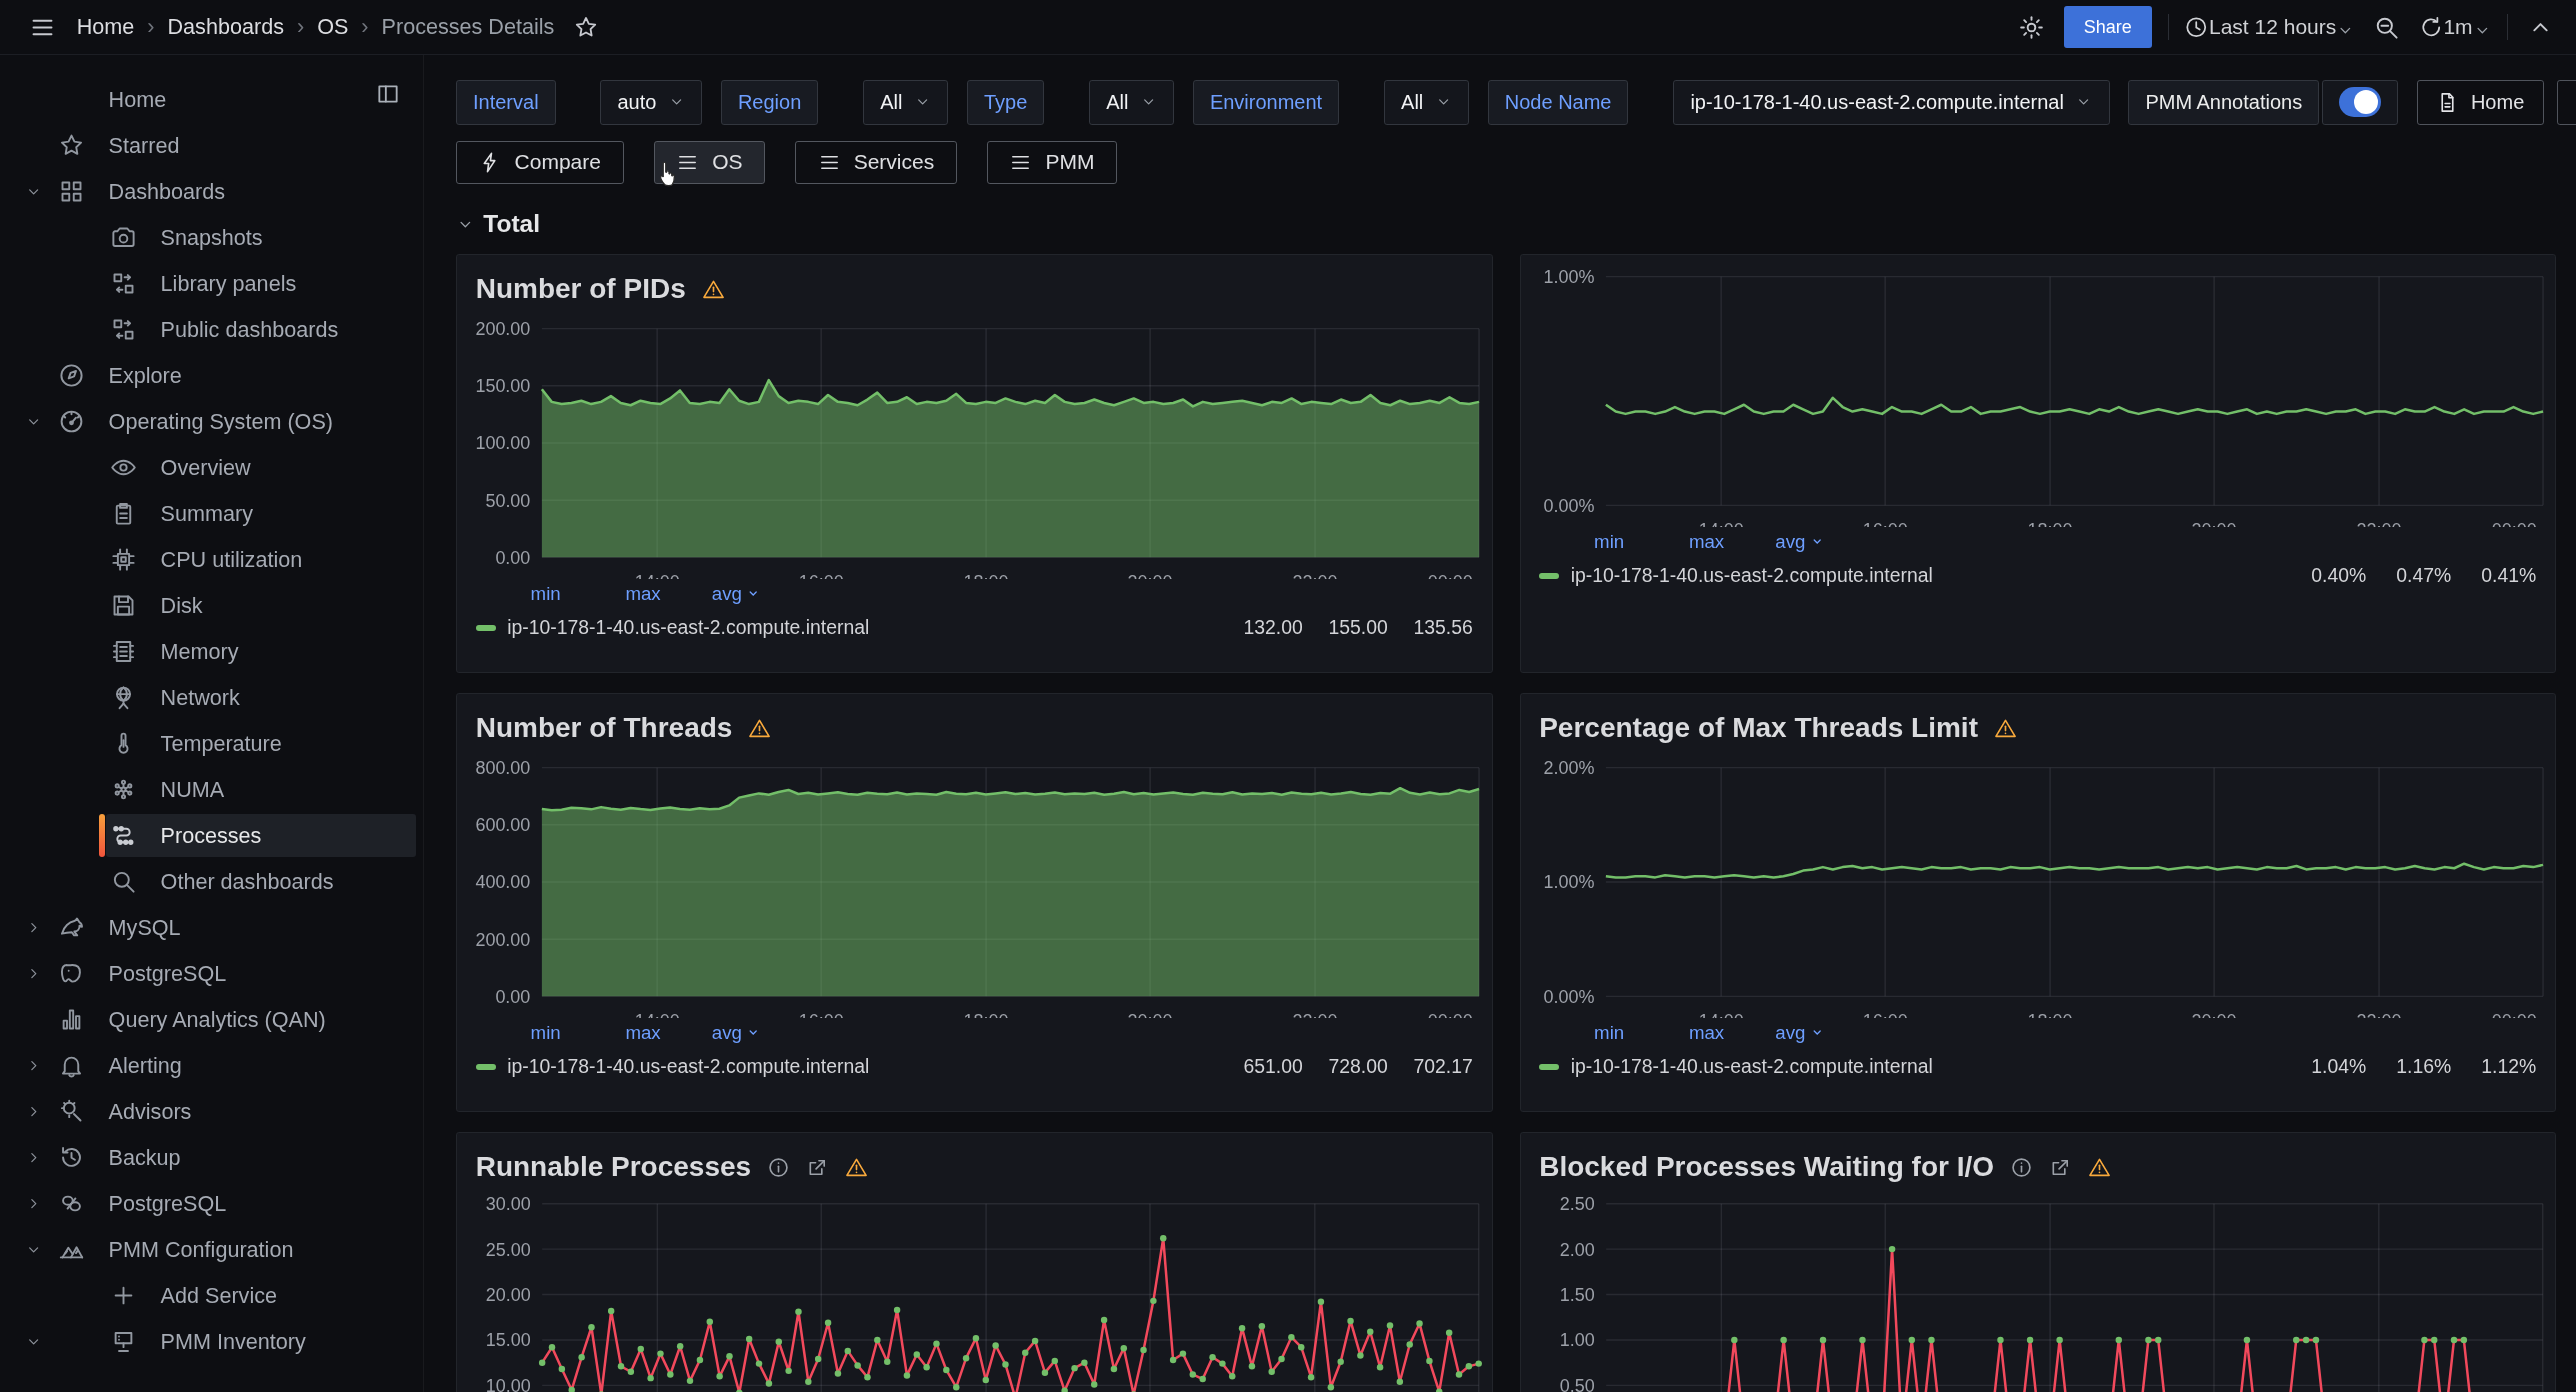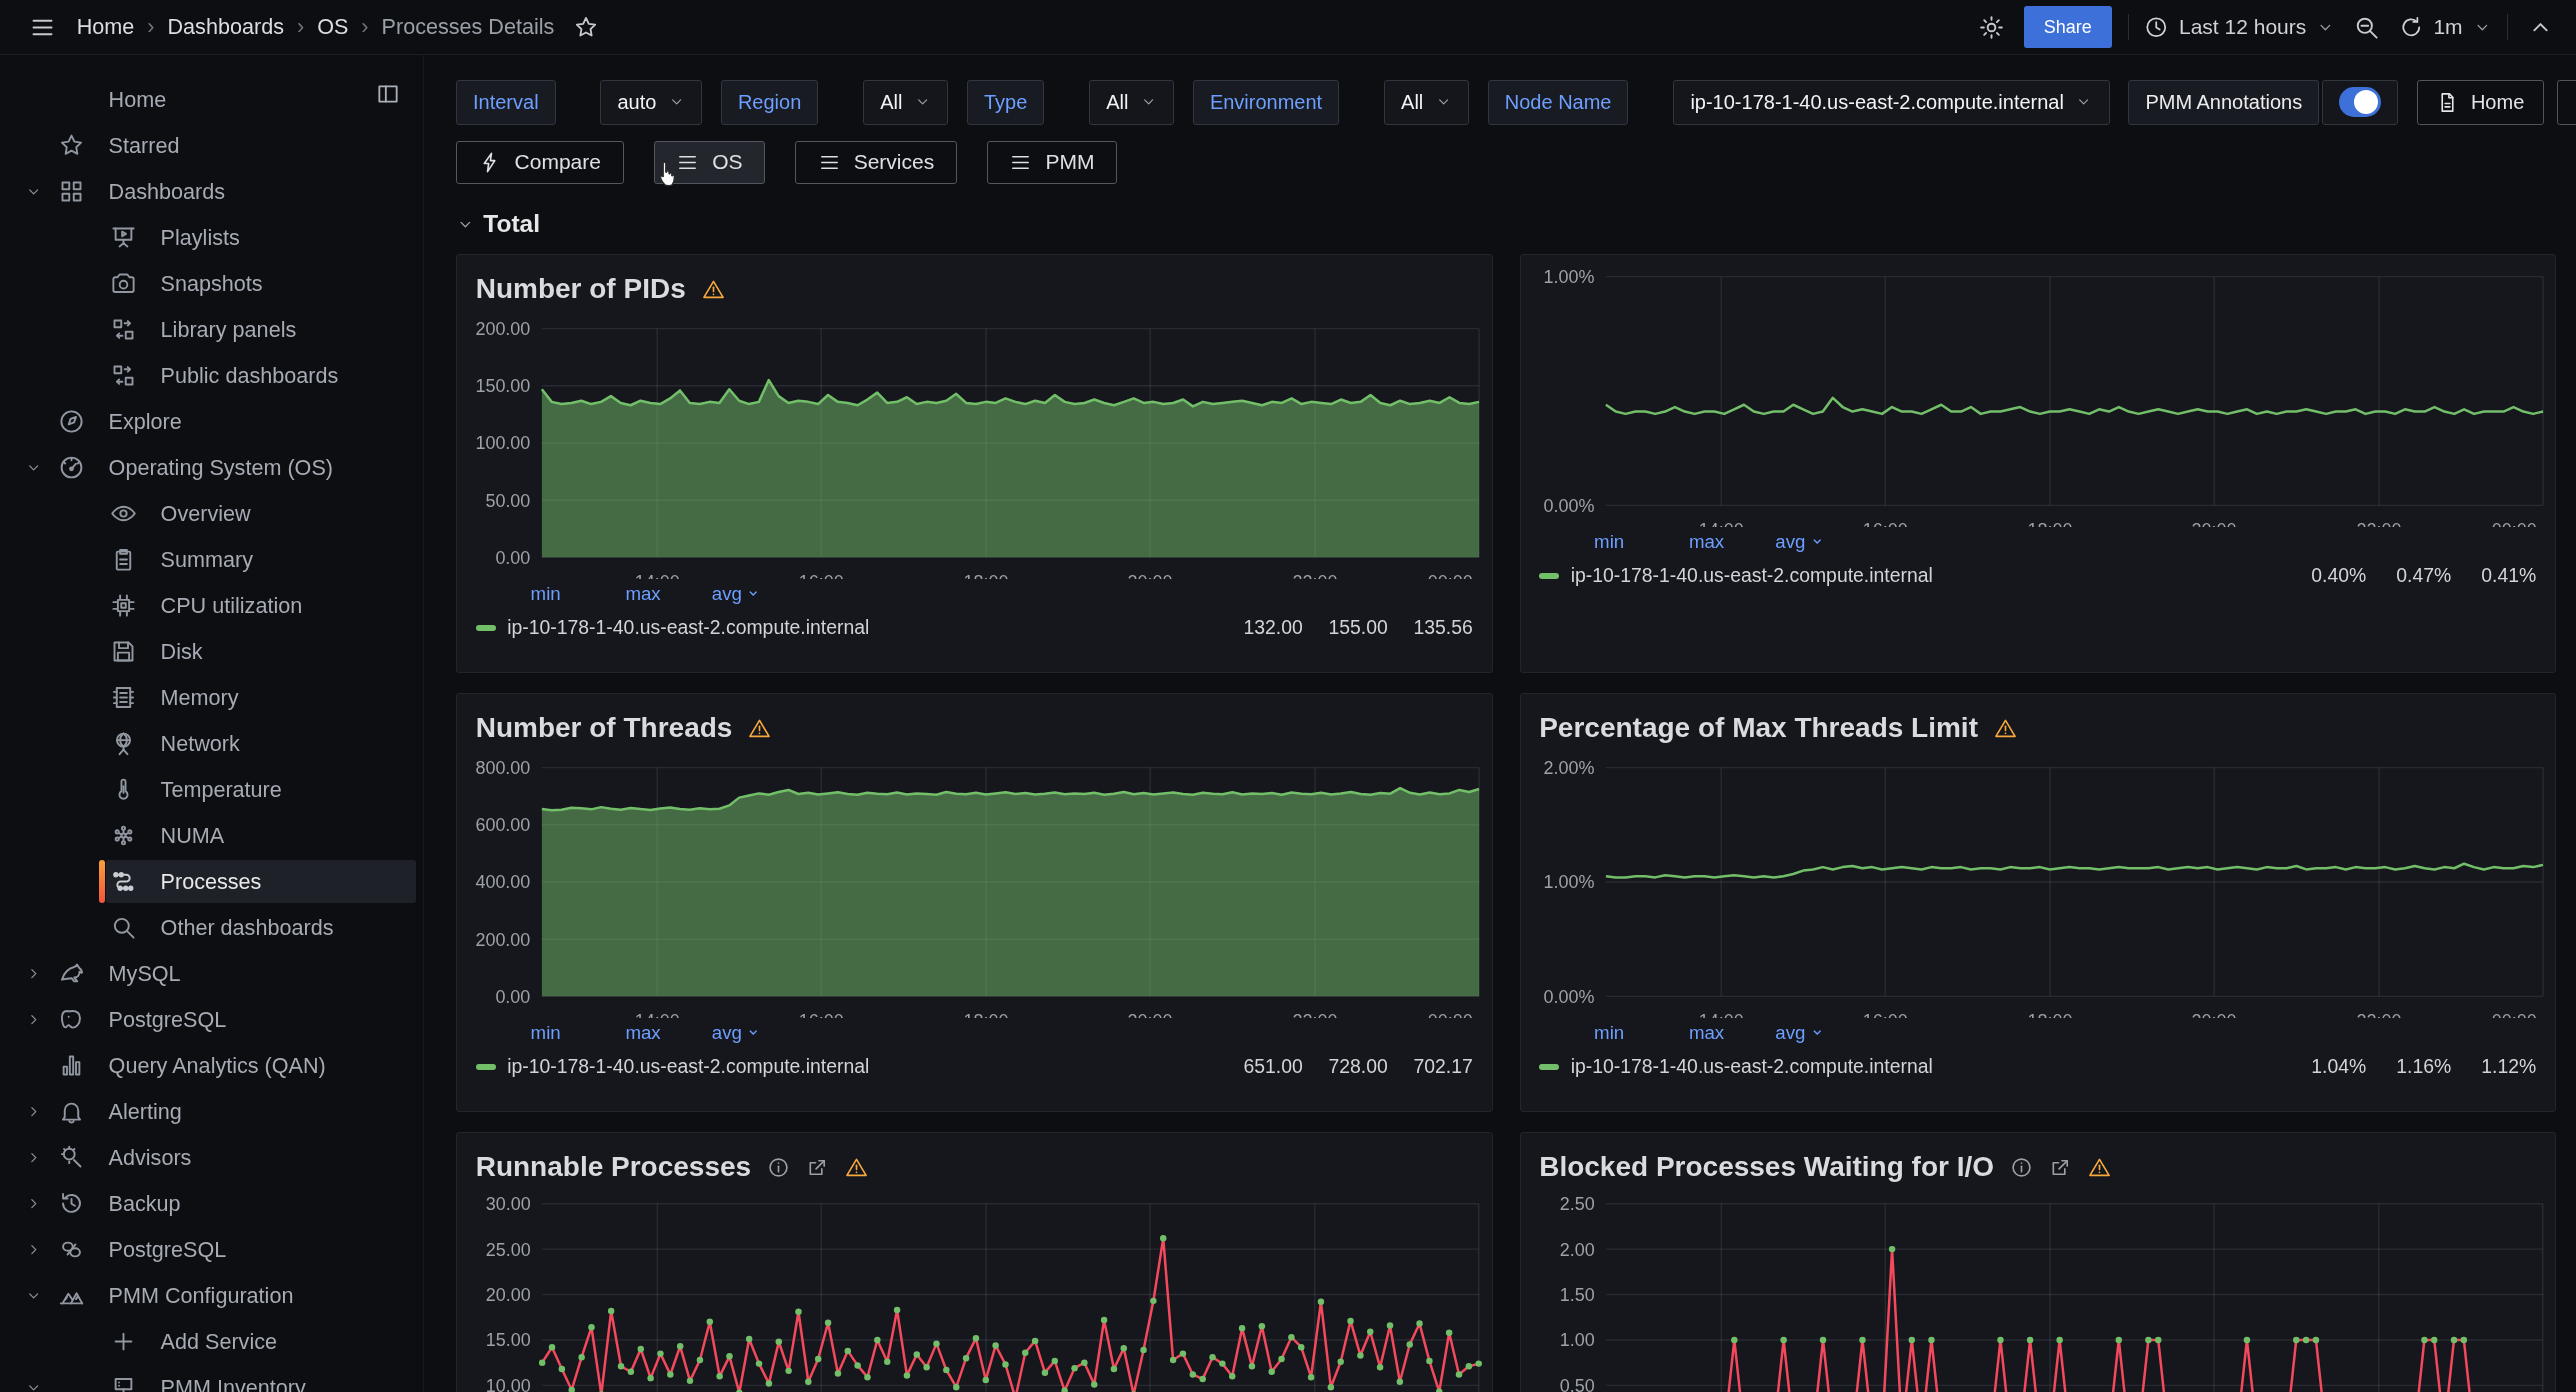--- a/index.html
+++ b/index.html
@@ -15,21 +15,21 @@
     color:#c7c9cf; flex:none; }
   .icon-btn svg { width:27px; height:27px; }
   .crumbs { display:flex; align-items:center; gap:13px; font-size:21.6px; }
   .crumb { color:#dcdde1; white-space:nowrap; }
   .crumb.current { color:#9aa0a8; }
   .crumb-sep { color:#70747c; font-size:21.6px; }
   .tb-right { margin-left:auto; display:flex; align-items:center; gap:16px; }
   .share-btn { background:#3d71d9; color:#fff; font-size:18px; font-weight:500;
     border:none; border-radius:2.9px; height:42px; padding:0 20px; display:flex; align-items:center; }
   .tb-divider { width:0.7px; height:26px; background:#2b2e35; }
-  .tb-text-btn { display:flex; align-items:center; gap:10px; color:#d0d2d6; font-size:21px; }
+  .tb-text-btn { display:flex; align-items:flex-end; color:#d0d2d6; font-size:21px; }
   .tb-text-btn svg { width:24.5px; height:24.5px; }
   .chev { color:#9aa0a8; }
   .chev svg { width:18.7px; height:18.7px; }
 
   
   .layout { flex:1; display:flex; min-height:0; }
   .sidebar { width:424px; flex:none; padding-top:21.6px; position:relative;
     border-right:0.7px solid rgba(255,255,255,0.05); }
   .sb-dock { position:absolute; top:26px; right:21.6px; color:#aab0b8; }
   .sb-dock svg { width:26px; height:26px; }
@@ -218,34 +218,20 @@
           </span>
           <span class="sb-ico">
             <svg viewBox="0 0 24 24" fill="none" stroke="currentColor" stroke-width="1.7" stroke-linecap="round" stroke-linejoin="round">
               <path d="M4 4h6v6H4z"></path>
               <path d="M14 4h6v6h-6z"></path>
               <path d="M4 14h6v6H4z"></path>
               <path d="M14 14h6v6h-6z"></path>
             </svg>
           </span>
           <span class="sb-label">Dashboards</span>
-        </div>
-        <div class="sb-item">
-          <span class="sb-chev"></span>
-          <span class="sb-indent"></span>
-          <span class="sb-ico">
-            <svg viewBox="0 0 24 24" fill="none" stroke="currentColor" stroke-width="1.7" stroke-linecap="round" stroke-linejoin="round">
-              <path d="M3 4h18"></path>
-              <path d="M5 4v10h14V4"></path>
-              <path d="M12 14v3"></path>
-              <path d="M8.5 20l3.5-3 3.5 3"></path>
-              <path d="M10.8 6.8l3.4 2-3.4 2z"></path>
-            </svg>
-          </span>
-          <span class="sb-label">Playlists</span>
         </div>
         <div class="sb-item">
           <span class="sb-chev"></span>
           <span class="sb-indent"></span>
           <span class="sb-ico">
             <svg viewBox="0 0 24 24" fill="none" stroke="currentColor" stroke-width="1.7" stroke-linecap="round" stroke-linejoin="round">
               <circle cx="12" cy="13" r="3.4"></circle>
               <path d="M3 8a1.5 1.5 0 011.5-1.5h2L8.6 4h6.8l2.1 2.5h2A1.5 1.5 0 0121 8v10a1.5 1.5 0 01-1.5 1.5h-15A1.5 1.5 0 013 18z"></path>
             </svg>
           </span>

